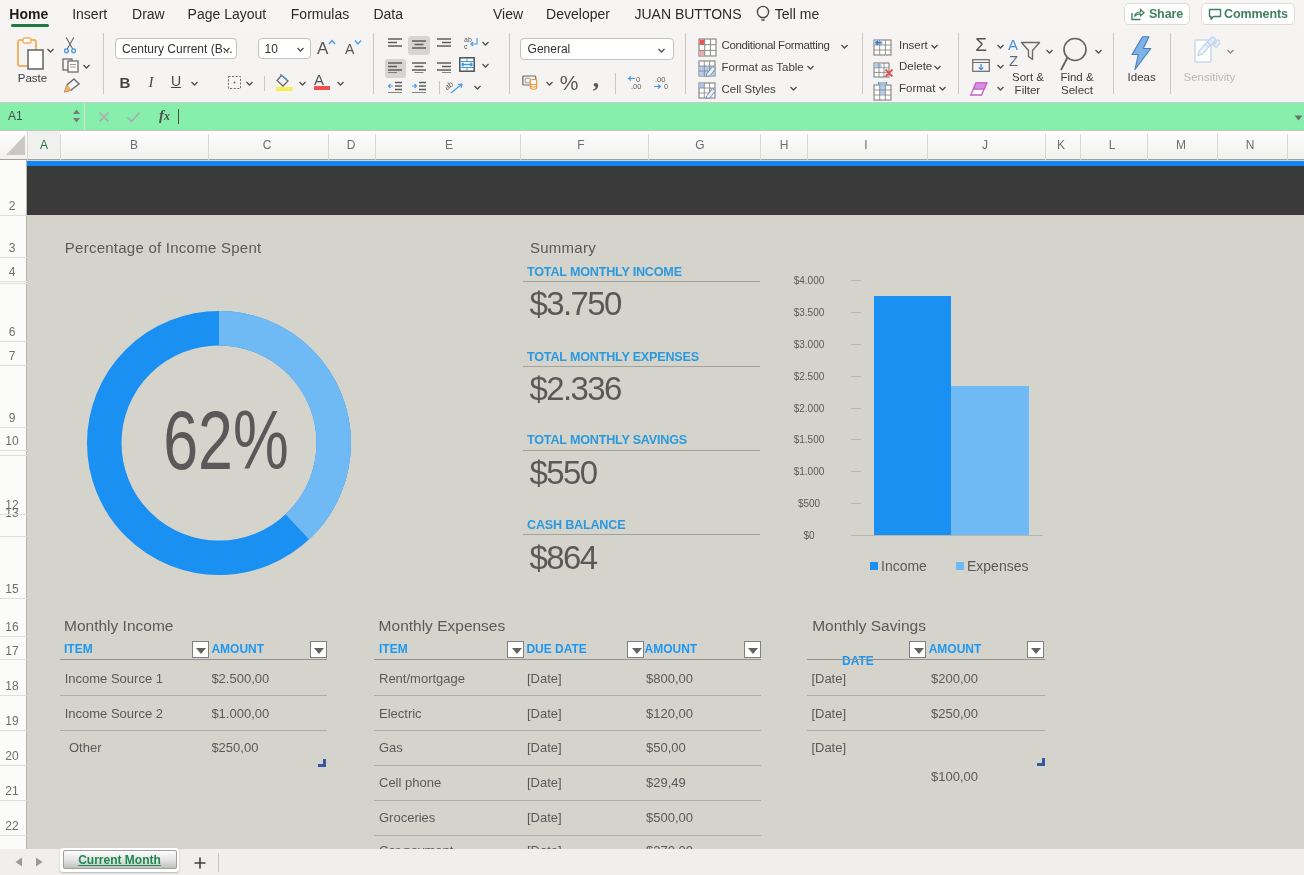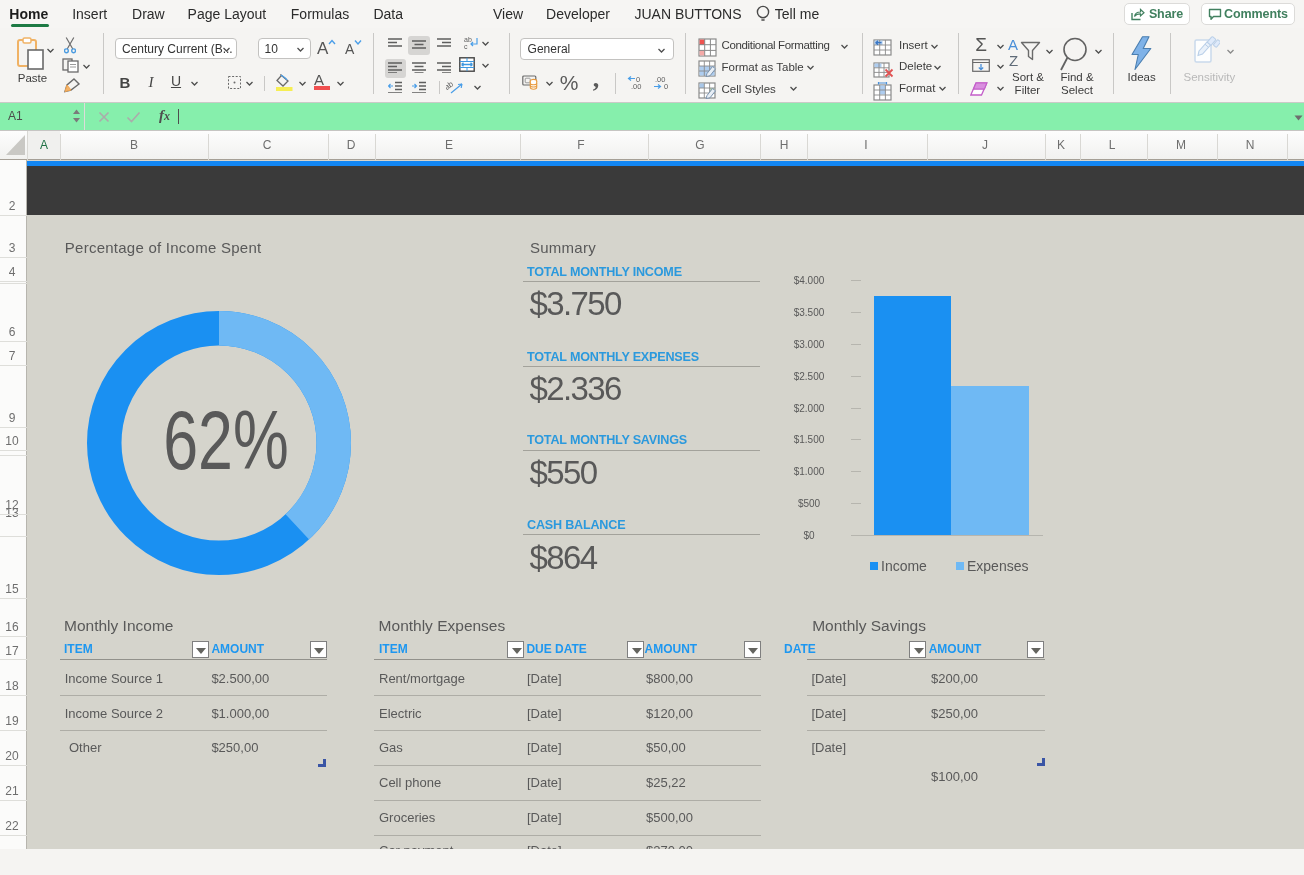--- a/index.html
+++ b/index.html
@@ -472,21 +472,21 @@
       <div class="abs gray" style="left:967px;top:406px;transform:translateY(-50%);font-size:14px;">Expenses</div>
 
       <div class="abs gray ttl" style="left:64px;top:465.6px;">Monthly Income</div>
       <div class="abs gray ttl" style="left:378.6px;top:465.6px;">Monthly Expenses</div>
       <div class="abs gray ttl" style="left:812.2px;top:465.6px;">Monthly Savings</div>
       <div class="abs th" style="left:64px;">ITEM</div>
       <div class="abs th" style="left:211.4px;">AMOUNT</div>
       <div class="abs th" style="left:379px;">ITEM</div>
       <div class="abs th" style="left:526.4px;">DUE DATE</div>
       <div class="abs th" style="left:644.5px;">AMOUNT</div>
-      <div class="abs th" style="left:784px;">DATE</div>
+      <div class="abs th" style="left:842px;margin-top:12px;">DATE</div>
       <div class="abs th" style="left:928.7px;">AMOUNT</div>
       <div class="abs fbtn fb" style="left:191.5px;"></div>
       <div class="abs fbtn fb" style="left:309.5px;"></div>
       <div class="abs fbtn fb" style="left:507px;"></div>
       <div class="abs fbtn fb" style="left:627px;"></div>
       <div class="abs fbtn fb" style="left:743.5px;"></div>
       <div class="abs fbtn fb" style="left:909px;"></div>
       <div class="abs fbtn fb" style="left:1026.5px;"></div>
       <div class="abs hline" style="left:60px;width:267px;"></div>
       <div class="abs hline" style="left:374px;width:386.5px;"></div>
@@ -505,21 +505,21 @@
       <div class="abs td" style="left:527px;top:517.8px;">[Date]</div>
       <div class="abs td" style="left:646px;top:517.8px;">$800,00</div>
       <div class="abs td" style="left:379px;top:552.6px;">Electric</div>
       <div class="abs td" style="left:527px;top:552.6px;">[Date]</div>
       <div class="abs td" style="left:646px;top:552.6px;">$120,00</div>
       <div class="abs td" style="left:379px;top:587.4px;">Gas</div>
       <div class="abs td" style="left:527px;top:587.4px;">[Date]</div>
       <div class="abs td" style="left:646px;top:587.4px;">$50,00</div>
       <div class="abs td" style="left:379px;top:622.2px;">Cell phone</div>
       <div class="abs td" style="left:527px;top:622.2px;">[Date]</div>
-      <div class="abs td" style="left:646px;top:622.2px;">$25,22</div>
+      <div class="abs td" style="left:646px;top:622.2px;">$29,49</div>
       <div class="abs td" style="left:379px;top:657px;">Groceries</div>
       <div class="abs td" style="left:527px;top:657px;">[Date]</div>
       <div class="abs td" style="left:646px;top:657px;">$500,00</div>
       <div class="abs td" style="left:379px;top:690.3px;">Car payment</div>
       <div class="abs td" style="left:527px;top:690.3px;">[Date]</div>
       <div class="abs td" style="left:646px;top:690.3px;">$270,00</div>
       <div class="abs rl" style="left:374px;top:534.5px;width:386.5px;"></div>
       <div class="abs rl" style="left:374px;top:569.5px;width:386.5px;"></div>
       <div class="abs rl" style="left:374px;top:604.5px;width:386.5px;"></div>
       <div class="abs rl" style="left:374px;top:639.5px;width:386.5px;"></div>
@@ -573,13 +573,28 @@
       <div class="abs rline" style="top:437.5px;"></div>
       <div class="abs rline" style="top:476px;"></div>
       <div class="abs rline" style="top:499px;"></div>
       <div class="abs rline" style="top:534.5px;"></div>
       <div class="abs rline" style="top:569.5px;"></div>
       <div class="abs rline" style="top:604.5px;"></div>
       <div class="abs rline" style="top:639.5px;"></div>
       <div class="abs rline" style="top:674.5px;"></div>
     </div>
   </div>
+  <div id="tabbar" class="abs">
+    <svg class="abs" style="left:14px;top:8px;" width="9" height="10" viewBox="0 0 9 10">
+        <path d="M8 0.5 L1.5 5 L8 9.5 Z" fill="#9a9a9a"></path>
+      </svg>
+    <svg class="abs" style="left:35px;top:8px;" width="9" height="10" viewBox="0 0 9 10">
+        <path d="M1 0.5 L7.5 5 L1 9.5 Z" fill="#9a9a9a"></path>
+      </svg>
+    <div class="abs" style="left:60px;top:-1px;width:119px;height:24px;background:#fff;border-radius:3px;box-shadow:0 1px 2px rgba(0,0,0,0.25);"></div>
+    <div class="abs" style="left:62.5px;top:0.7px;width:114px;height:19.6px;background:linear-gradient(#fcfcfc,#e3e3e3 55%,#bfbfbf);border:1px solid #9f9f9f;border-radius:2px;box-sizing:border-box;"></div>
+    <div class="abs ctr" style="left:119.5px;top:10.5px;font-size:12px;font-weight:bold;color:#1e8a4e;text-decoration:underline;">Current Month</div>
+    <svg class="abs" style="left:193.5px;top:8px;" width="12" height="12" viewBox="0 0 12 12">
+        <path d="M6 0.5 L6 11.5 M0.5 6 L11.5 6" stroke="#3f3f3f" stroke-width="1.6"></path>
+      </svg>
+    <div class="abs" style="left:218.4px;top:4.4px;width:1px;height:18.4px;background:#c6c6c6;"></div>
+  </div>
 </div>
 
 </body></html>

